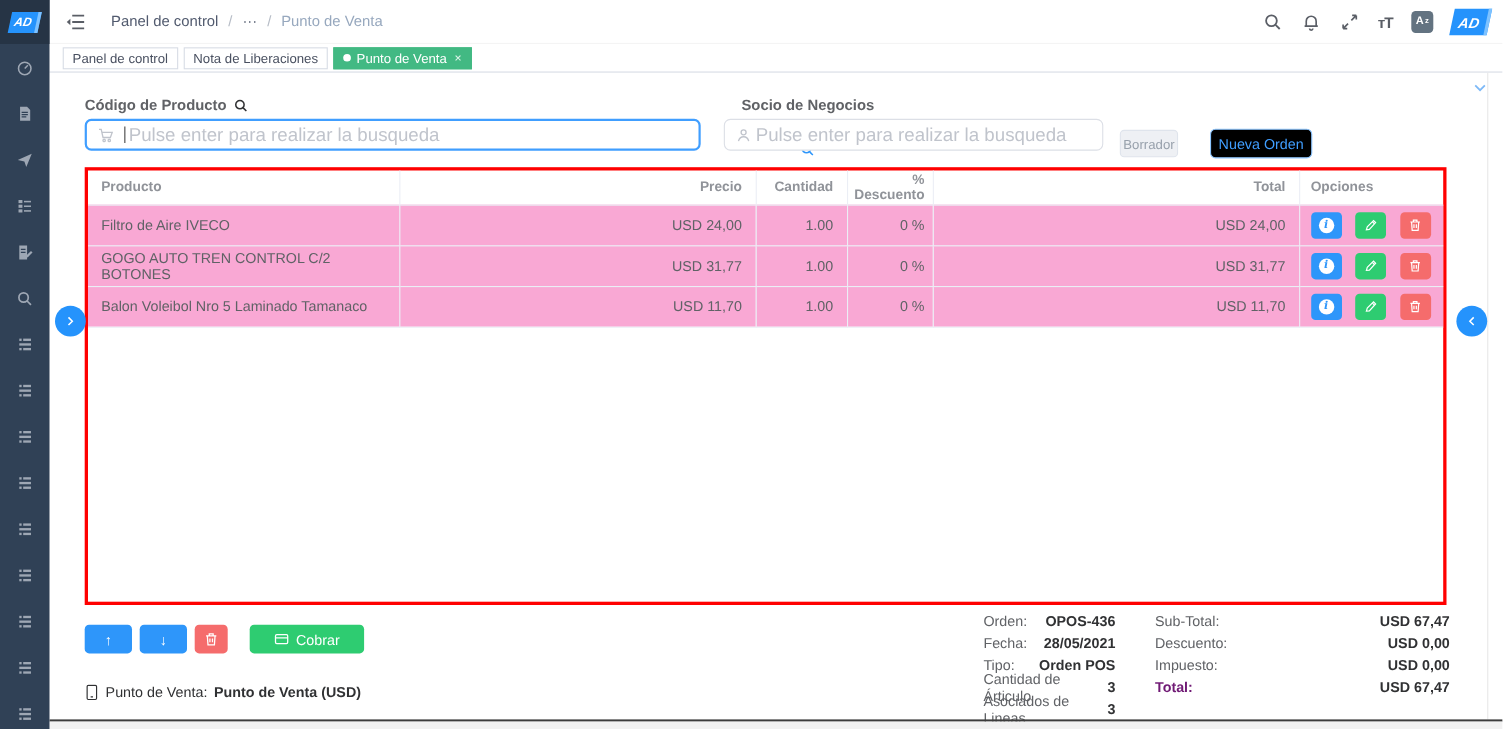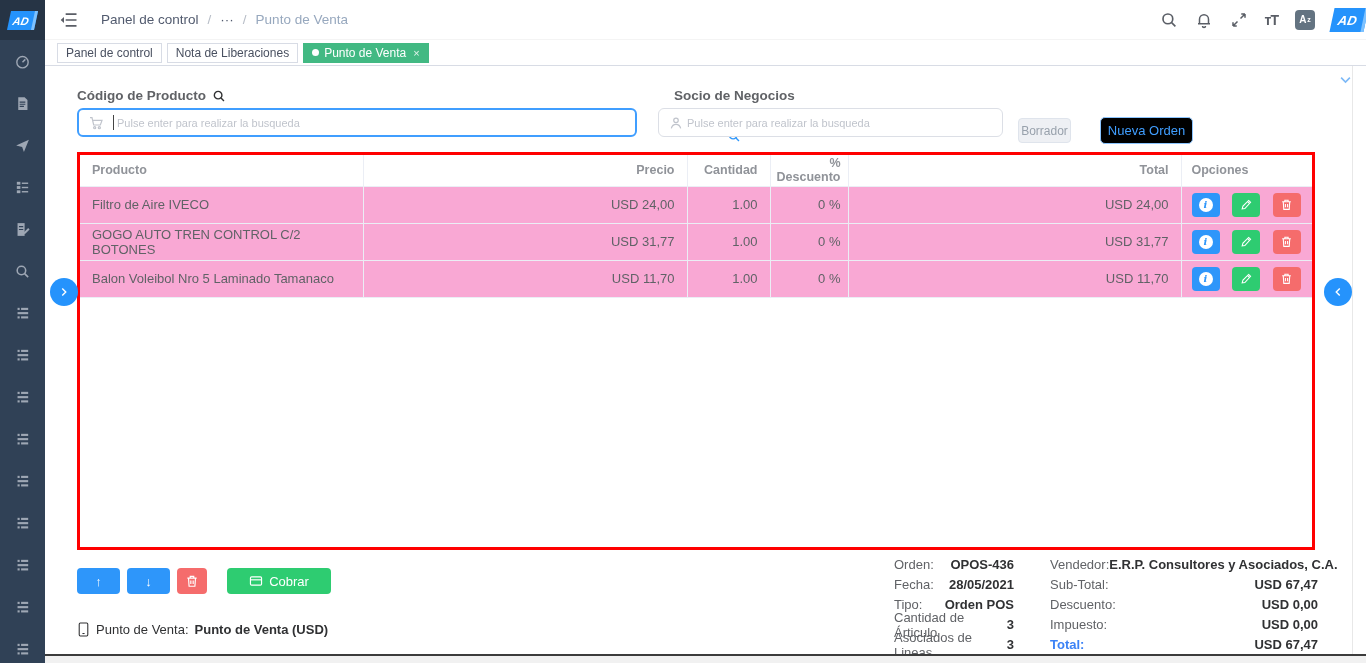--- a/index.html
+++ b/index.html
@@ -15,21 +15,21 @@
   .side-item { height:42px; display:flex; align-items:center; justify-content:center; color:#9ea7b4; cursor:pointer; }
   .side-item svg { width:17px; height:17px; }
 
   
   .topbar { position:absolute; left:45px; top:0; right:0; height:40px; background:#fff; display:flex; align-items:center; border-bottom:1px solid #f4f4f4; }
   .hamburger { margin-left:14px; width:20px; height:20px; color:#5a5e66; cursor:pointer; }
   .breadcrumb { margin-left:22px; font-size:13.5px; display:flex; gap:9px; align-items:center; }
   .bc-sep { color:#b6bcc6; }
   .bc-current { color:#97a8be; }
   .bc-root { color:#515a6e; }
-  .topbar-right { margin-left:auto; display:flex; align-items:center; gap:17px; }
+  .topbar-right { margin-left:auto; display:flex; align-items:center; gap:17px; margin-right:12px; }
   .tb-icon { width:18px; height:18px; color:#5a5e66; cursor:pointer; display:flex; align-items:center; justify-content:center; }
   .fontsize-glyph { font-size:14px; color:#5a5e66; font-weight:600; letter-spacing:-1px; cursor:pointer; }
   .lang-box { width:20px; height:20px; border-radius:4px; background:#637381; color:#fff; font-size:10px; font-weight:bold;
               display:flex; align-items:center; justify-content:center; cursor:pointer; }
   .lang-box sup { font-size:7px; margin-left:1px; }
   .avatar-badge { background:#2593fc; color:#fff; font-style:italic; font-weight:bold; font-size:13px;
               width:34px; height:24px; display:flex; align-items:center; justify-content:center;
               transform:skewX(-12deg); border-right:3px solid #7ec2ff; cursor:pointer; }
 
   
@@ -43,21 +43,21 @@
   .field-label { position:absolute; font-size:13.5px; font-weight:bold; color:#606266; display:flex; align-items:center; gap:6px; }
   .label-search { width:14px; height:14px; color:#303133; }
   .label-search.blue { color:#2e96fa; }
   .plus-circle { width:14px; height:14px; border-radius:50%; background:#2e96fa; color:#fff; font-size:11px; font-weight:bold;
                  display:inline-flex; align-items:center; justify-content:center; line-height:1; cursor:pointer; }
   .input-box { position:absolute; height:29px; border-radius:6px; background:#fff; display:flex; align-items:center; padding-left:9px; }
   .input-box svg { width:16px; height:16px; color:#c0c4cc; flex:none; }
   .input-focused { border:2px solid #409eff; }
   .input-normal { border:1px solid #dcdfe6; }
   .caret { width:1px; height:15px; background:#444; margin-left:9px; }
-  .placeholder { color:#c0c4cc; font-size:11px; margin-left:3px; white-space:nowrap; }
+  .placeholder { color:#c0c4cc; font-size:17px; margin-left:3px; white-space:nowrap; }
   .btn-borrador { position:absolute; left:1018px; top:118px; width:53px; height:25px; background:#eef0f4; border:1px solid #dfe4ec;
                   border-radius:4px; color:#98a1ac; font-size:12px; cursor:pointer; }
   .btn-nueva { position:absolute; left:1100px; top:117px; width:93px; height:27px; background:#000000; border:1px solid #8cc5ff;
                border-radius:5px; color:#409eff; font-size:13px; cursor:pointer; }
   .collapse-chevron { position:absolute; left:1338px; top:72px; width:15px; height:15px; color:#7db9f7; cursor:pointer; }
 
   
   .table-panel { position:absolute; left:77px; top:152px; width:1238px; height:398px; border:3px solid #ff0000; background:#fff; }
   table.pos-table { width:100%; border-collapse:collapse; table-layout:fixed; }
   .pos-table th { height:31px; font-size:12.5px; font-weight:bold; color:#909399; border-bottom:1px solid #ebeef5; border-right:1px solid #ebeef5; }
@@ -93,21 +93,21 @@
   .pos-info svg { width:13px; height:15px; color:#303133; }
   .pos-info b { font-weight:bold; }
 
   
   .summary { position:absolute; left:894px; top:554px; width:424px; display:flex; }
   .sum-col { display:flex; flex-direction:column; }
   .sum-col.a { width:120px; margin-right:36px; }
   .sum-col.b { width:268px; }
   .sum-row { height:20.2px; display:flex; align-items:center; justify-content:space-between; font-size:13px; color:#606266; }
   .sum-row .val { font-weight:bold; color:#303133; white-space:nowrap; }
-  .sum-row .lbl.bold { font-weight:bold; color:#3b82f6; }
+  .sum-row .lbl.bold { font-weight:bold; color:#701a75; }
 
   
   .right-divider { position:absolute; left:1352px; top:66px; width:1px; height:588px; background:#e8e8e8; }
   .bottom-line { position:absolute; left:45px; top:654px; right:0; height:2px; background:#3c3c3c; }
   .bottom-strip { position:absolute; left:45px; top:656px; right:0; height:7px; background:#f1f1f1; }
 </style>
 </head>
 <body>
 
 <div class="sidebar">
@@ -476,24 +476,20 @@
         <span class="lbl">Cantidad de Árticulo</span>
         <span class="val">3</span>
       </div>
     <div class="sum-row">
         <span class="lbl">Asociados de Lineas</span>
         <span class="val">3</span>
       </div>
   </div>
   <div class="sum-col b">
     <div class="sum-row">
-        <span class="lbl">Vendedor:</span>
-        <span class="val">E.R.P. Consultores y Asociados, C.A.</span>
-      </div>
-    <div class="sum-row">
         <span class="lbl">Sub-Total:</span>
         <span class="val">USD 67,47</span>
       </div>
     <div class="sum-row">
         <span class="lbl">Descuento:</span>
         <span class="val">USD 0,00</span>
       </div>
     <div class="sum-row">
         <span class="lbl">Impuesto:</span>
         <span class="val">USD 0,00</span>

